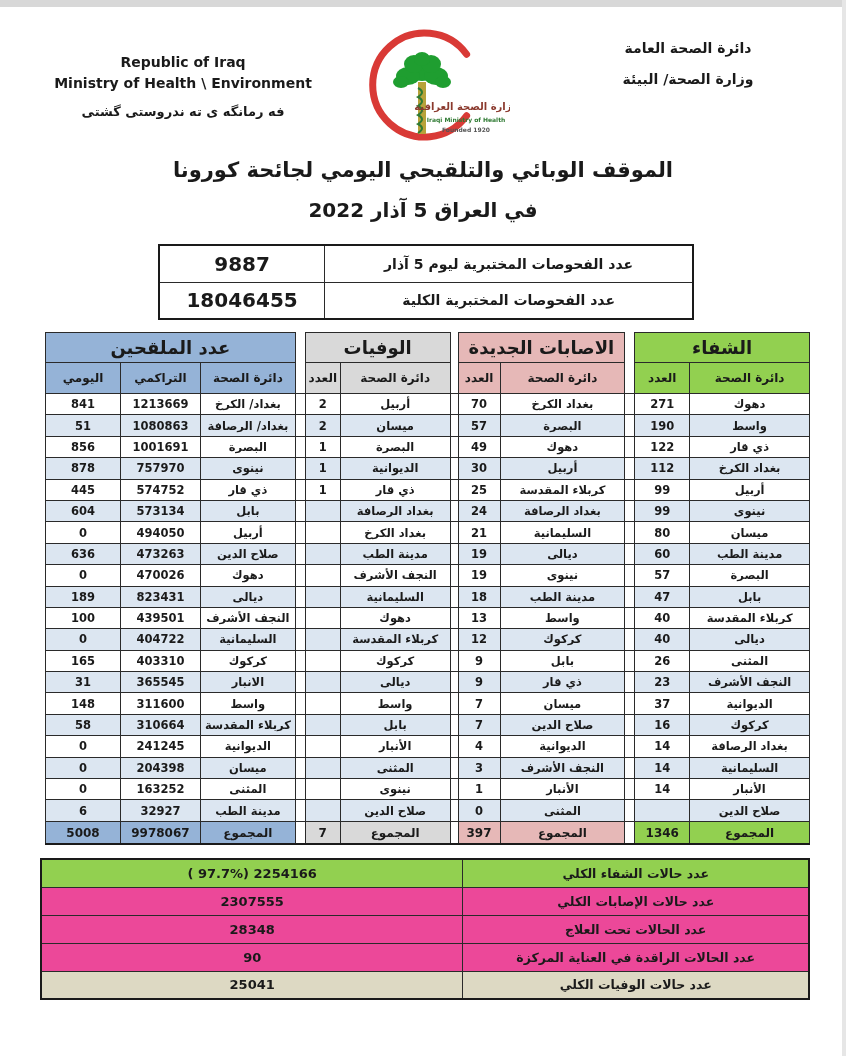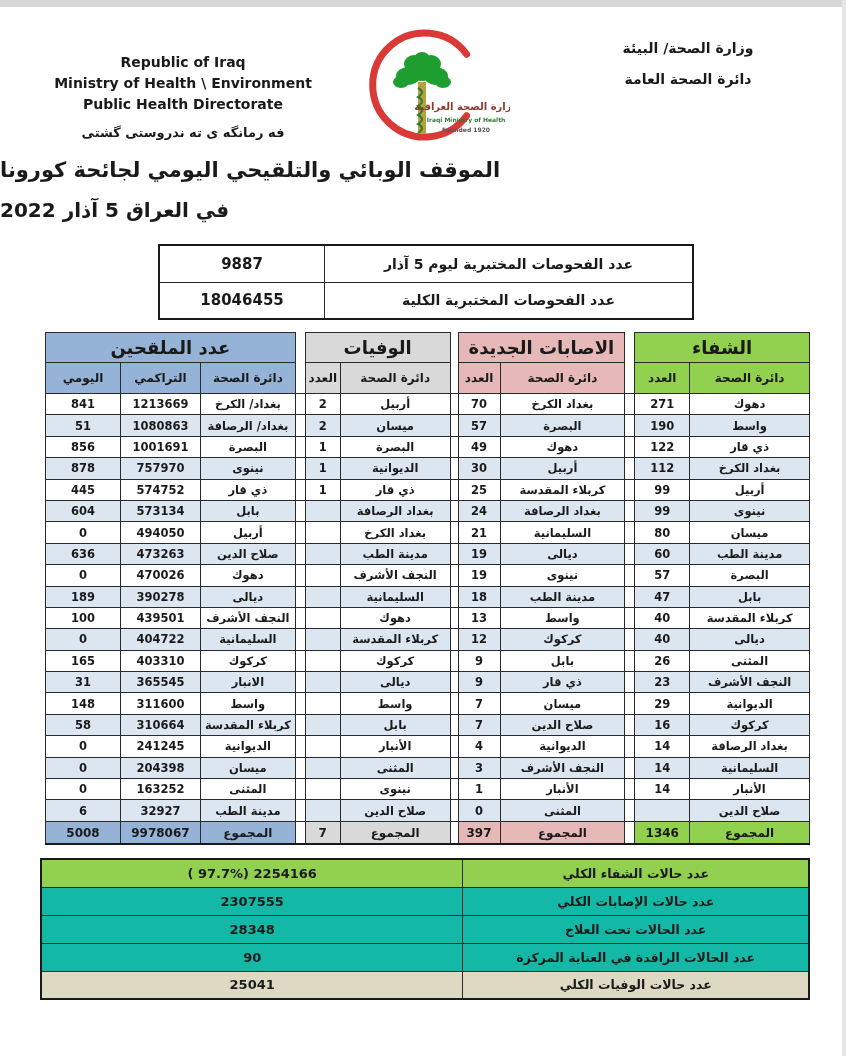--- a/index.html
+++ b/index.html
@@ -9,32 +9,32 @@
   .scan-right{position:absolute;top:0;right:0;width:4px;height:100%;background:#e6e6e6}
 
   
   .hdr-left{position:absolute;top:52px;left:18px;width:330px;text-align:center;font-size:14px;line-height:1.5}
   .hdr-left .ku{font-size:13px;margin-top:8px}
   .hdr-right{position:absolute;top:40px;right:28px;width:260px;text-align:center;font-size:14px;direction:rtl}
   .hdr-right div{margin-bottom:15px}
   .logo{position:absolute;top:22px;left:342px;width:168px;height:126px}
 
   
-  .title{position:absolute;top:158px;left:0;width:846px;text-align:left;direction:rtl}
+  .title{position:absolute;top:158px;left:0;width:846px;text-align:center;direction:rtl}
   .title .t1{font-size:21px}
   .title .t2{font-size:20px;margin-top:16px}
 
   
   table{border-collapse:collapse;direction:rtl}
   td,th{border:1px solid #2a2a2a;text-align:center;vertical-align:middle;font-weight:bold}
 
   
   .tests{position:absolute;top:244px;left:158px;width:536px;border:2px solid #1a1a1a}
   .tests td{height:37px;font-size:14px}
-  .tests td.val{font-size:15px}
+  .tests td.val{font-size:20px}
 
   
   .main{position:absolute;top:332px;left:45px;width:765px}
   .main td{height:21.4px;font-size:11.5px;padding:0 2px}
   .main tr.grp td{height:30px;font-size:18px}
   .main tr.colh td{height:31px;font-size:12px}
   .main td.sp{background:#fff !important;border-left:1px solid #2a2a2a;border-right:1px solid #2a2a2a}
   .main tr.grp td.sp,.main tr.colh td.sp{border-top:none;border-bottom:none}
   .main tbody tr:nth-child(even) td{background:#dce6f1}
   .main tr.total td{height:23px;font-size:12px}
@@ -42,33 +42,32 @@
   .bg-green{background:#92d050 !important}
   .bg-pink{background:#e6b8b7 !important}
   .bg-gray{background:#d9d9d9 !important}
   .bg-blue{background:#95b3d7 !important}
 
   
   .summary{position:absolute;top:858px;left:40px;width:770px;border:2px solid #1a1a1a}
   .summary td{height:28px;font-size:12.5px}
   .summary td.val{direction:ltr;font-size:13px}
   .row-green td{background:#92d050}
-  .row-pink td{background:#14b8a6}
+  .row-pink td{background:#ec4899}
   .row-tan td{background:#ddd9c3}
 </style>
 </head>
 <body>
 
 <div class="scan-top"></div>
 <div class="scan-right"></div>
 
 <div class="hdr-left">
   <div>Republic of Iraq</div>
   <div>Ministry of Health \ Environment</div>
-  <div>Public Health Directorate</div>
   <div class="ku" dir="rtl">فه رمانگه ی ته ندروستی گشتی</div>
 </div>
 
 <div class="logo">
   <svg width="168" height="126" viewBox="0 0 168 126">
 
     <path d="M 124.6 32.2 A 52 52 0 1 0 124.6 93.8" fill="none" stroke="#d93a36" stroke-width="7" stroke-linecap="round"></path>
 
     <g fill="#1f9e30">
       <ellipse cx="80" cy="48" rx="13" ry="11"></ellipse>
@@ -84,22 +83,22 @@
     <rect x="76" y="60" width="8" height="52" fill="#b7a23a"></rect>
     <path d="M76 66 q8 4 0 9 q8 4 0 9 q8 4 0 9 q8 4 0 9 q8 4 0 9" fill="none" stroke="#2f7a33" stroke-width="2"></path>
 
     <text x="124" y="88" text-anchor="middle" font-size="10" font-weight="bold" fill="#8b3a2e" direction="rtl">وزارة الصحة العراقية</text>
     <text x="124" y="100" text-anchor="middle" font-size="6" font-weight="bold" fill="#2f7a33">Iraqi Ministry of Health</text>
     <text x="124" y="110" text-anchor="middle" font-size="6" font-weight="bold" fill="#555">Founded 1920</text>
   </svg>
 </div>
 
 <div class="hdr-right">
+  <div>دائرة الصحة العامة</div>
   <div>وزارة الصحة/ البيئة</div>
-  <div>دائرة الصحة العامة</div>
 </div>
 
 <div class="title">
   <div class="t1">الموقف الوبائي والتلقيحي اليومي لجائحة كورونا</div>
   <div class="t2">في العراق  5  آذار  2022</div>
 </div>
 
 <table class="tests">
   <colgroup>
       <col style="width:370px">
@@ -288,21 +287,21 @@
         <td>بابل</td>
         <td>47</td>
         <td class="sp"></td>
         <td>مدينة الطب</td>
         <td>18</td>
         <td class="sp"></td>
         <td>السليمانية</td>
         <td></td>
         <td class="sp"></td>
         <td>ديالى</td>
-        <td>390278</td>
+        <td>823431</td>
         <td>189</td>
       </tr>
       <tr>
         <td>كربلاء المقدسة</td>
         <td>40</td>
         <td class="sp"></td>
         <td>واسط</td>
         <td>13</td>
         <td class="sp"></td>
         <td>دهوك</td>
@@ -349,21 +348,21 @@
         <td class="sp"></td>
         <td>ديالى</td>
         <td></td>
         <td class="sp"></td>
         <td>الانبار</td>
         <td>365545</td>
         <td>31</td>
       </tr>
       <tr>
         <td>الديوانية</td>
-        <td>29</td>
+        <td>37</td>
         <td class="sp"></td>
         <td>ميسان</td>
         <td>7</td>
         <td class="sp"></td>
         <td>واسط</td>
         <td></td>
         <td class="sp"></td>
         <td>واسط</td>
         <td>311600</td>
         <td>148</td>

